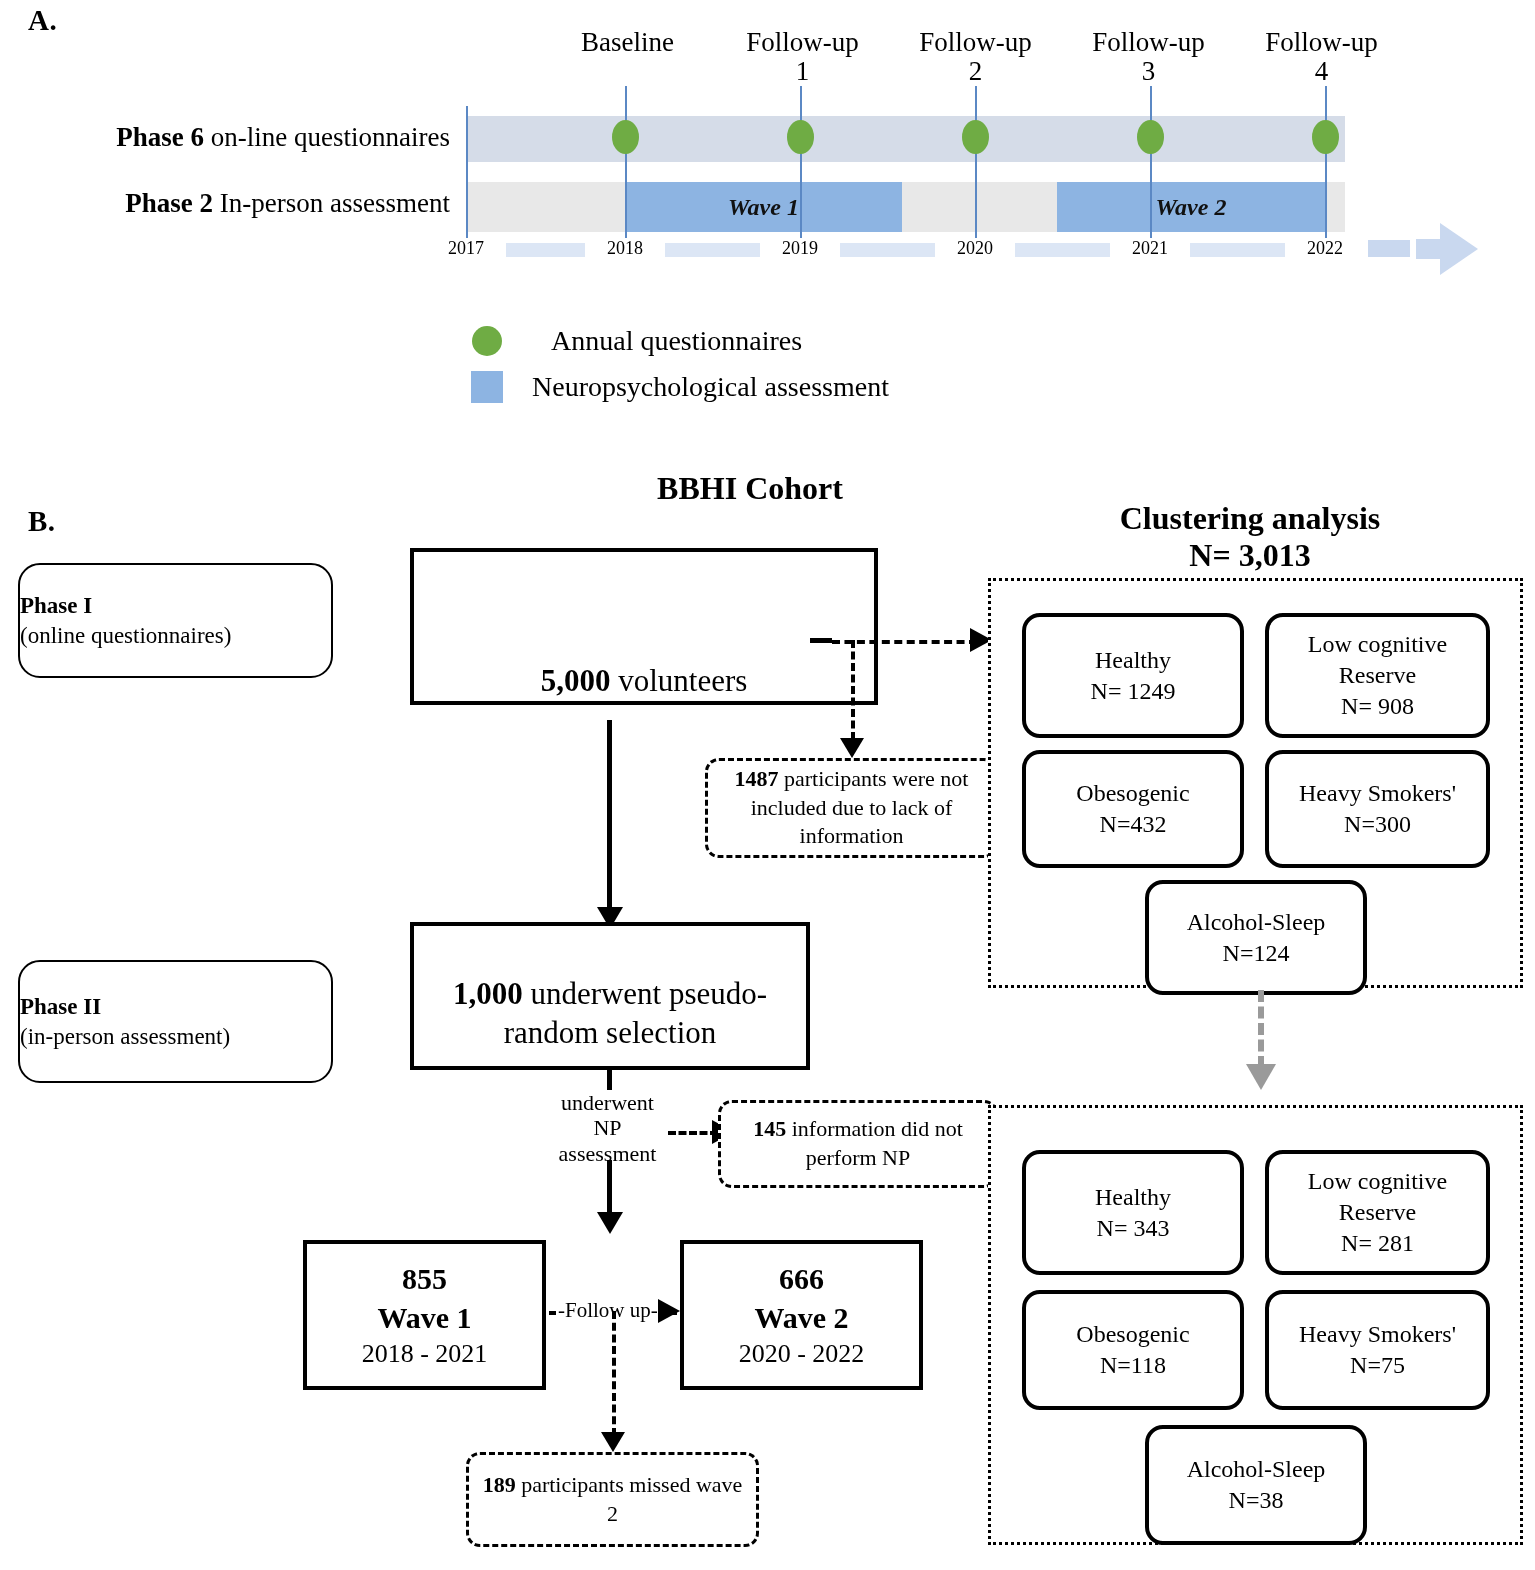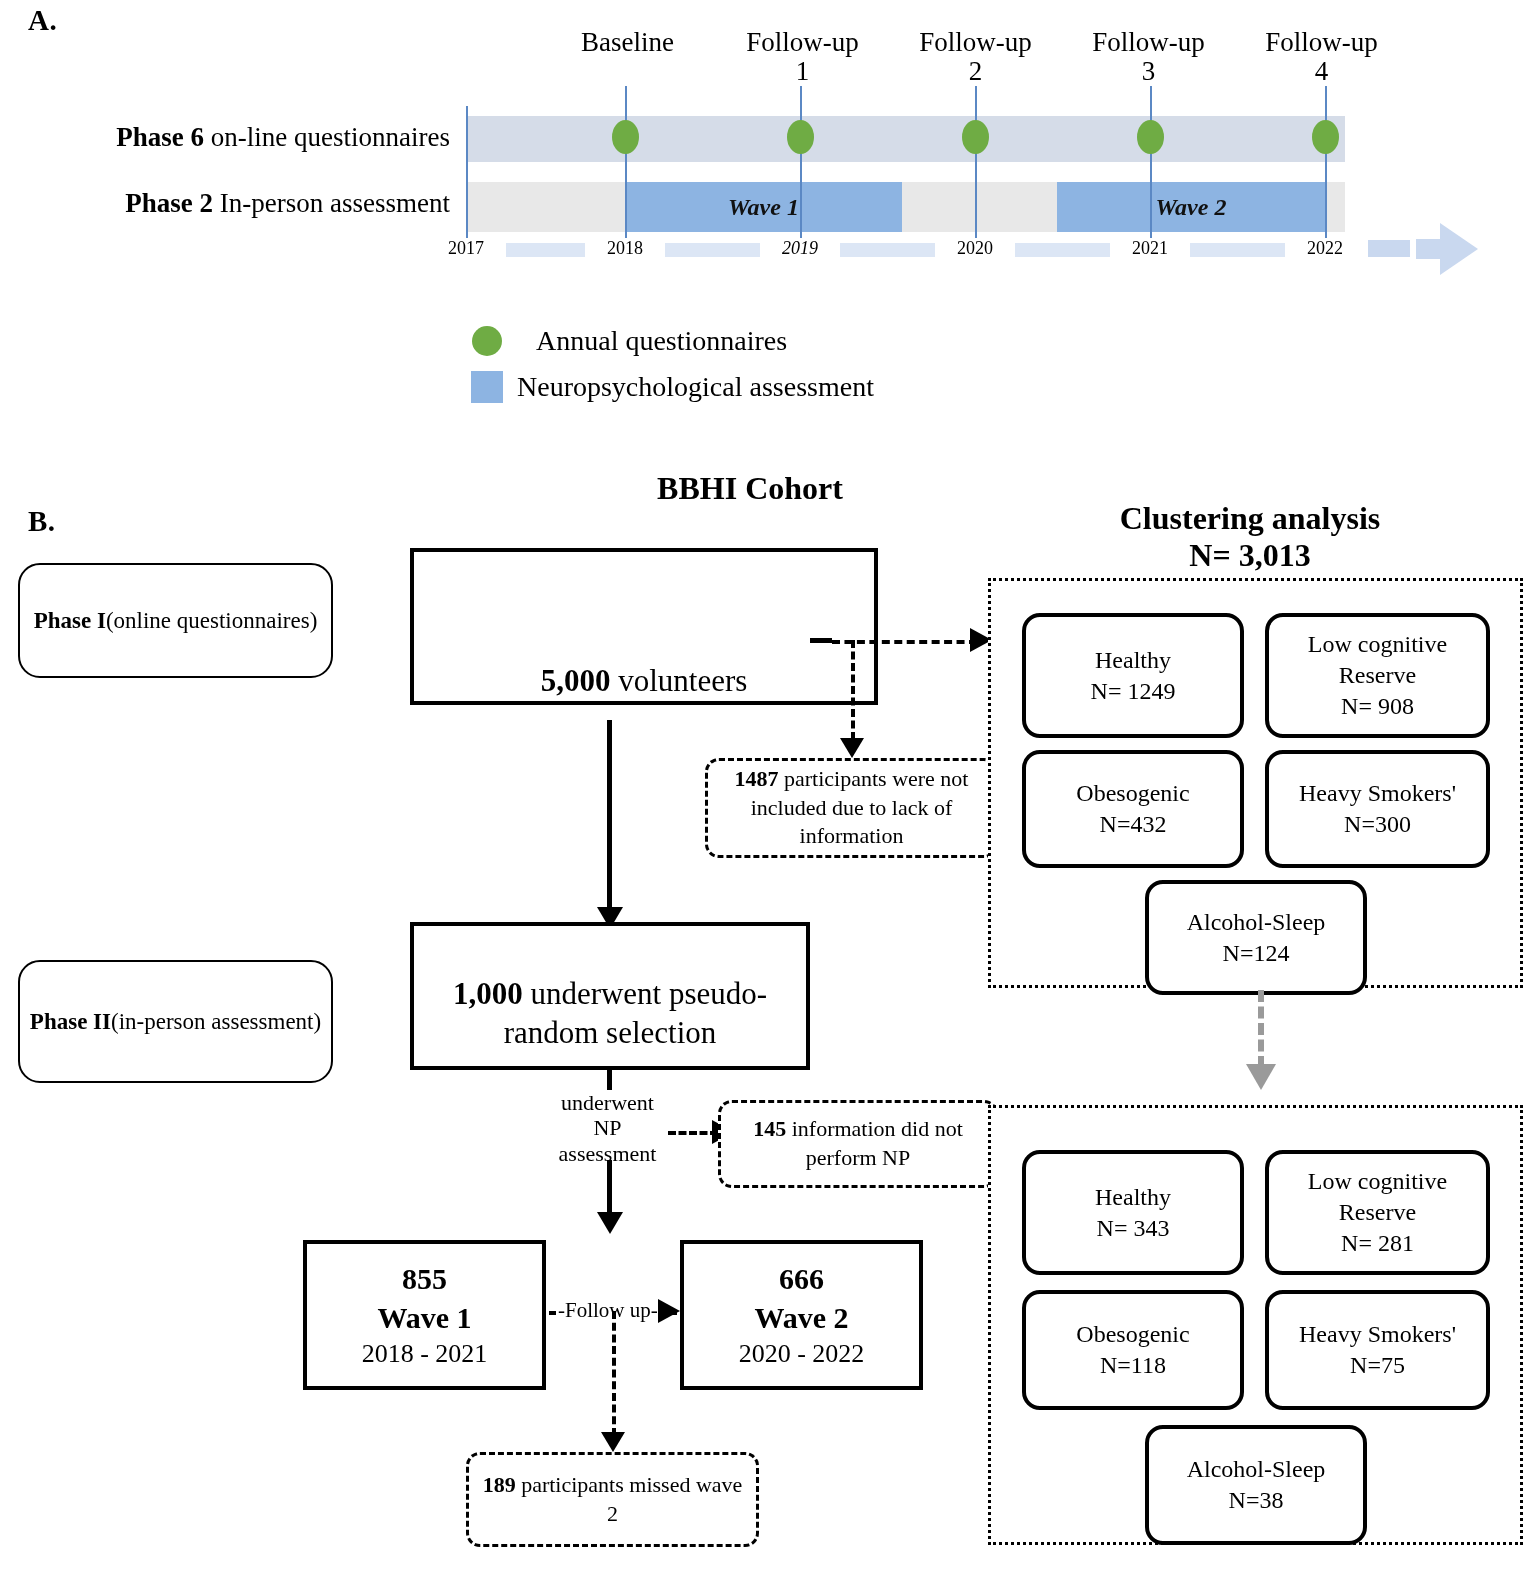--- a/index.html
+++ b/index.html
@@ -72,37 +72,36 @@
   .tl-arrow-head {
     width: 0; height: 0;
     border-top: 26px solid transparent;
     border-bottom: 26px solid transparent;
     border-left: 38px solid #c9d8ef;
   }
 
   
   .lg-dot { width: 30px; height: 30px; border-radius: 50%; background: #6fac44; }
   .lg-sq  { width: 32px; height: 32px; background: #8db4e2; }
-  .lg-text { font-size: 28px; }
+  .lg-text { font-size: 28px; margin-left: 15px; }
 
   
   .b-title {
     font-weight: bold;
     font-size: 32px;
     text-align: center;
     line-height: 1.15;
     white-space: pre-line;
   }
   .phase-pill {
     border: 2.5px solid #000;
     border-radius: 22px;
     background: #fff;
     display: flex;
-    flex-direction: row;
-    align-items: center;
+    flex-direction: column;
     justify-content: center;
     font-size: 23px;
     line-height: 1.3;
   }
   .phase-pill .t1 { font-weight: bold; }
 
   .solid-box {
     border: 4px solid #000;
     background: #fff;
     display: flex;
@@ -266,21 +265,21 @@
   <div class="abs tl-axis-dash" style="left:1368px; top:240px; width:42px;"></div>
   <div class="abs" style="left:1416px; top:223px;">
     <div style="display:flex; align-items:center;">
       <div style="width:24px; height:20px; background:#c9d8ef;"></div>
       <div class="tl-arrow-head"></div>
     </div>
   </div>
 
   <div class="abs tl-year" style="left:426px; top:238px; width:80px;">2017</div>
   <div class="abs tl-year" style="left:585px; top:238px; width:80px;">2018</div>
-  <div class="abs tl-year" style="left:760px; top:238px; width:80px;font-style:italic;">2019</div>
+  <div class="abs tl-year" style="left:760px; top:238px; width:80px;">2019</div>
   <div class="abs tl-year" style="left:935px; top:238px; width:80px;">2020</div>
   <div class="abs tl-year" style="left:1110px; top:238px; width:80px;">2021</div>
   <div class="abs tl-year" style="left:1285px; top:238px; width:80px;">2022</div>
 
   <div class="abs" style="left:472px; top:325px; display:flex; align-items:center; gap:34px;">
     <div class="lg-dot"></div>
     <div class="lg-text">Annual questionnaires</div>
   </div>
   <div class="abs" style="left:471px; top:371px; display:flex; align-items:center; gap:14px;">
     <div class="lg-sq"></div>

